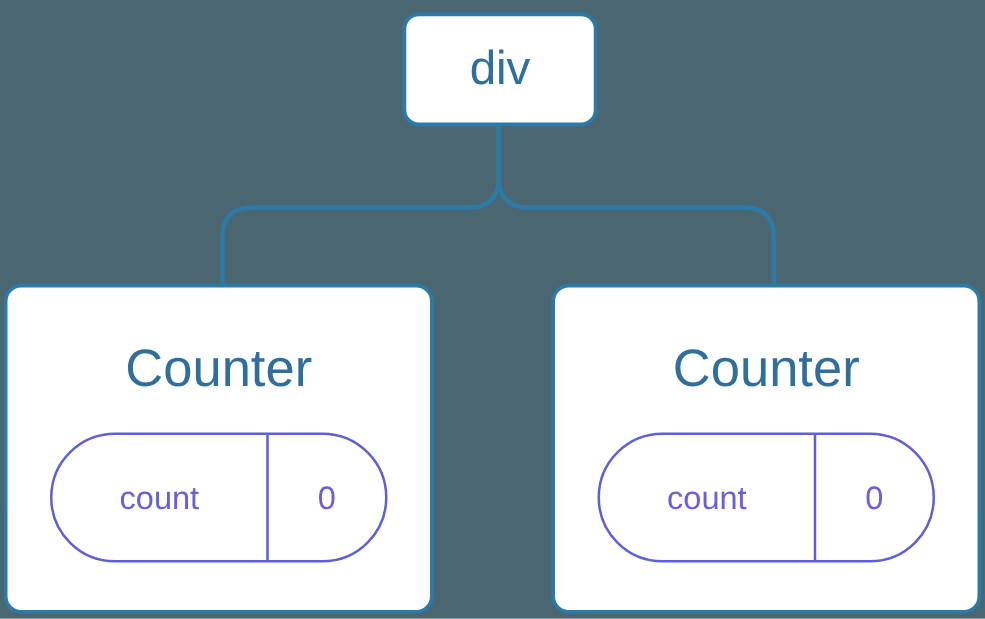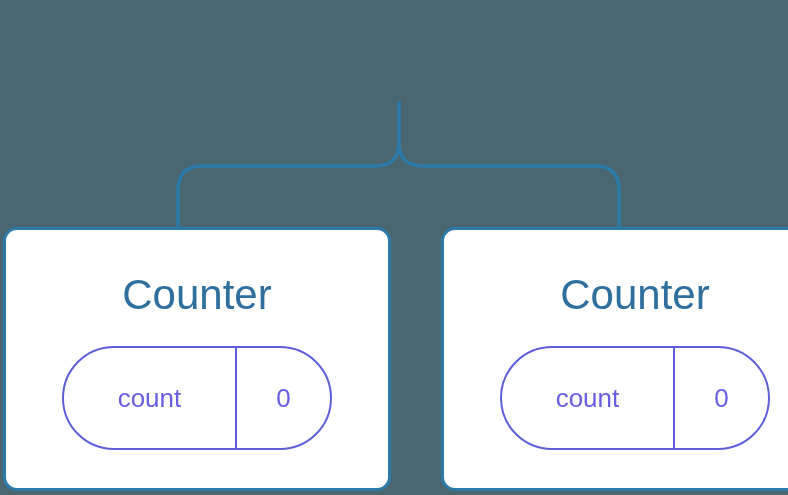--- a/index.html
+++ b/index.html
@@ -41,21 +41,21 @@
     border-radius: 13px;
     display: flex;
     align-items: center;
     justify-content: center;
     font-size: 38px;
     color: var(--node-text);
   }
   .card {
     position: absolute;
     top: 227px;
-    width: 388px; height: 264px;
+    width: 344px; height: 264px;
     background: var(--card-bg);
     border: 3px solid var(--node-border);
     border-radius: 14px;
     display: flex;
     flex-direction: column;
     align-items: center;
   }
   .card-left  { left: 3px; }
   .card-right { left: 441px; }
   .card-title {
@@ -91,20 +91,23 @@
 </head>
 <body>
 
 <div class="canvas">
 
   <svg class="connector" viewBox="0 0 788 495" xmlns="http://www.w3.org/2000/svg">
     <path d="M399 101 L399 142 Q399 166 375 166 L202 166 Q178 166 178 190 L178 228"></path>
     <path d="M399 101 L399 142 Q399 166 423 166 L595 166 Q619 166 619 190 L619 228"></path>
   </svg>
 
+  <div class="node-root">
+    <span>div</span>
+  </div>
 
   <div class="card card-left">
     <div class="card-title">Counter</div>
     <div class="pill">
       <div class="pill-key">count</div>
       <div class="pill-value">0</div>
     </div>
   </div>
 
   <div class="card card-right">

